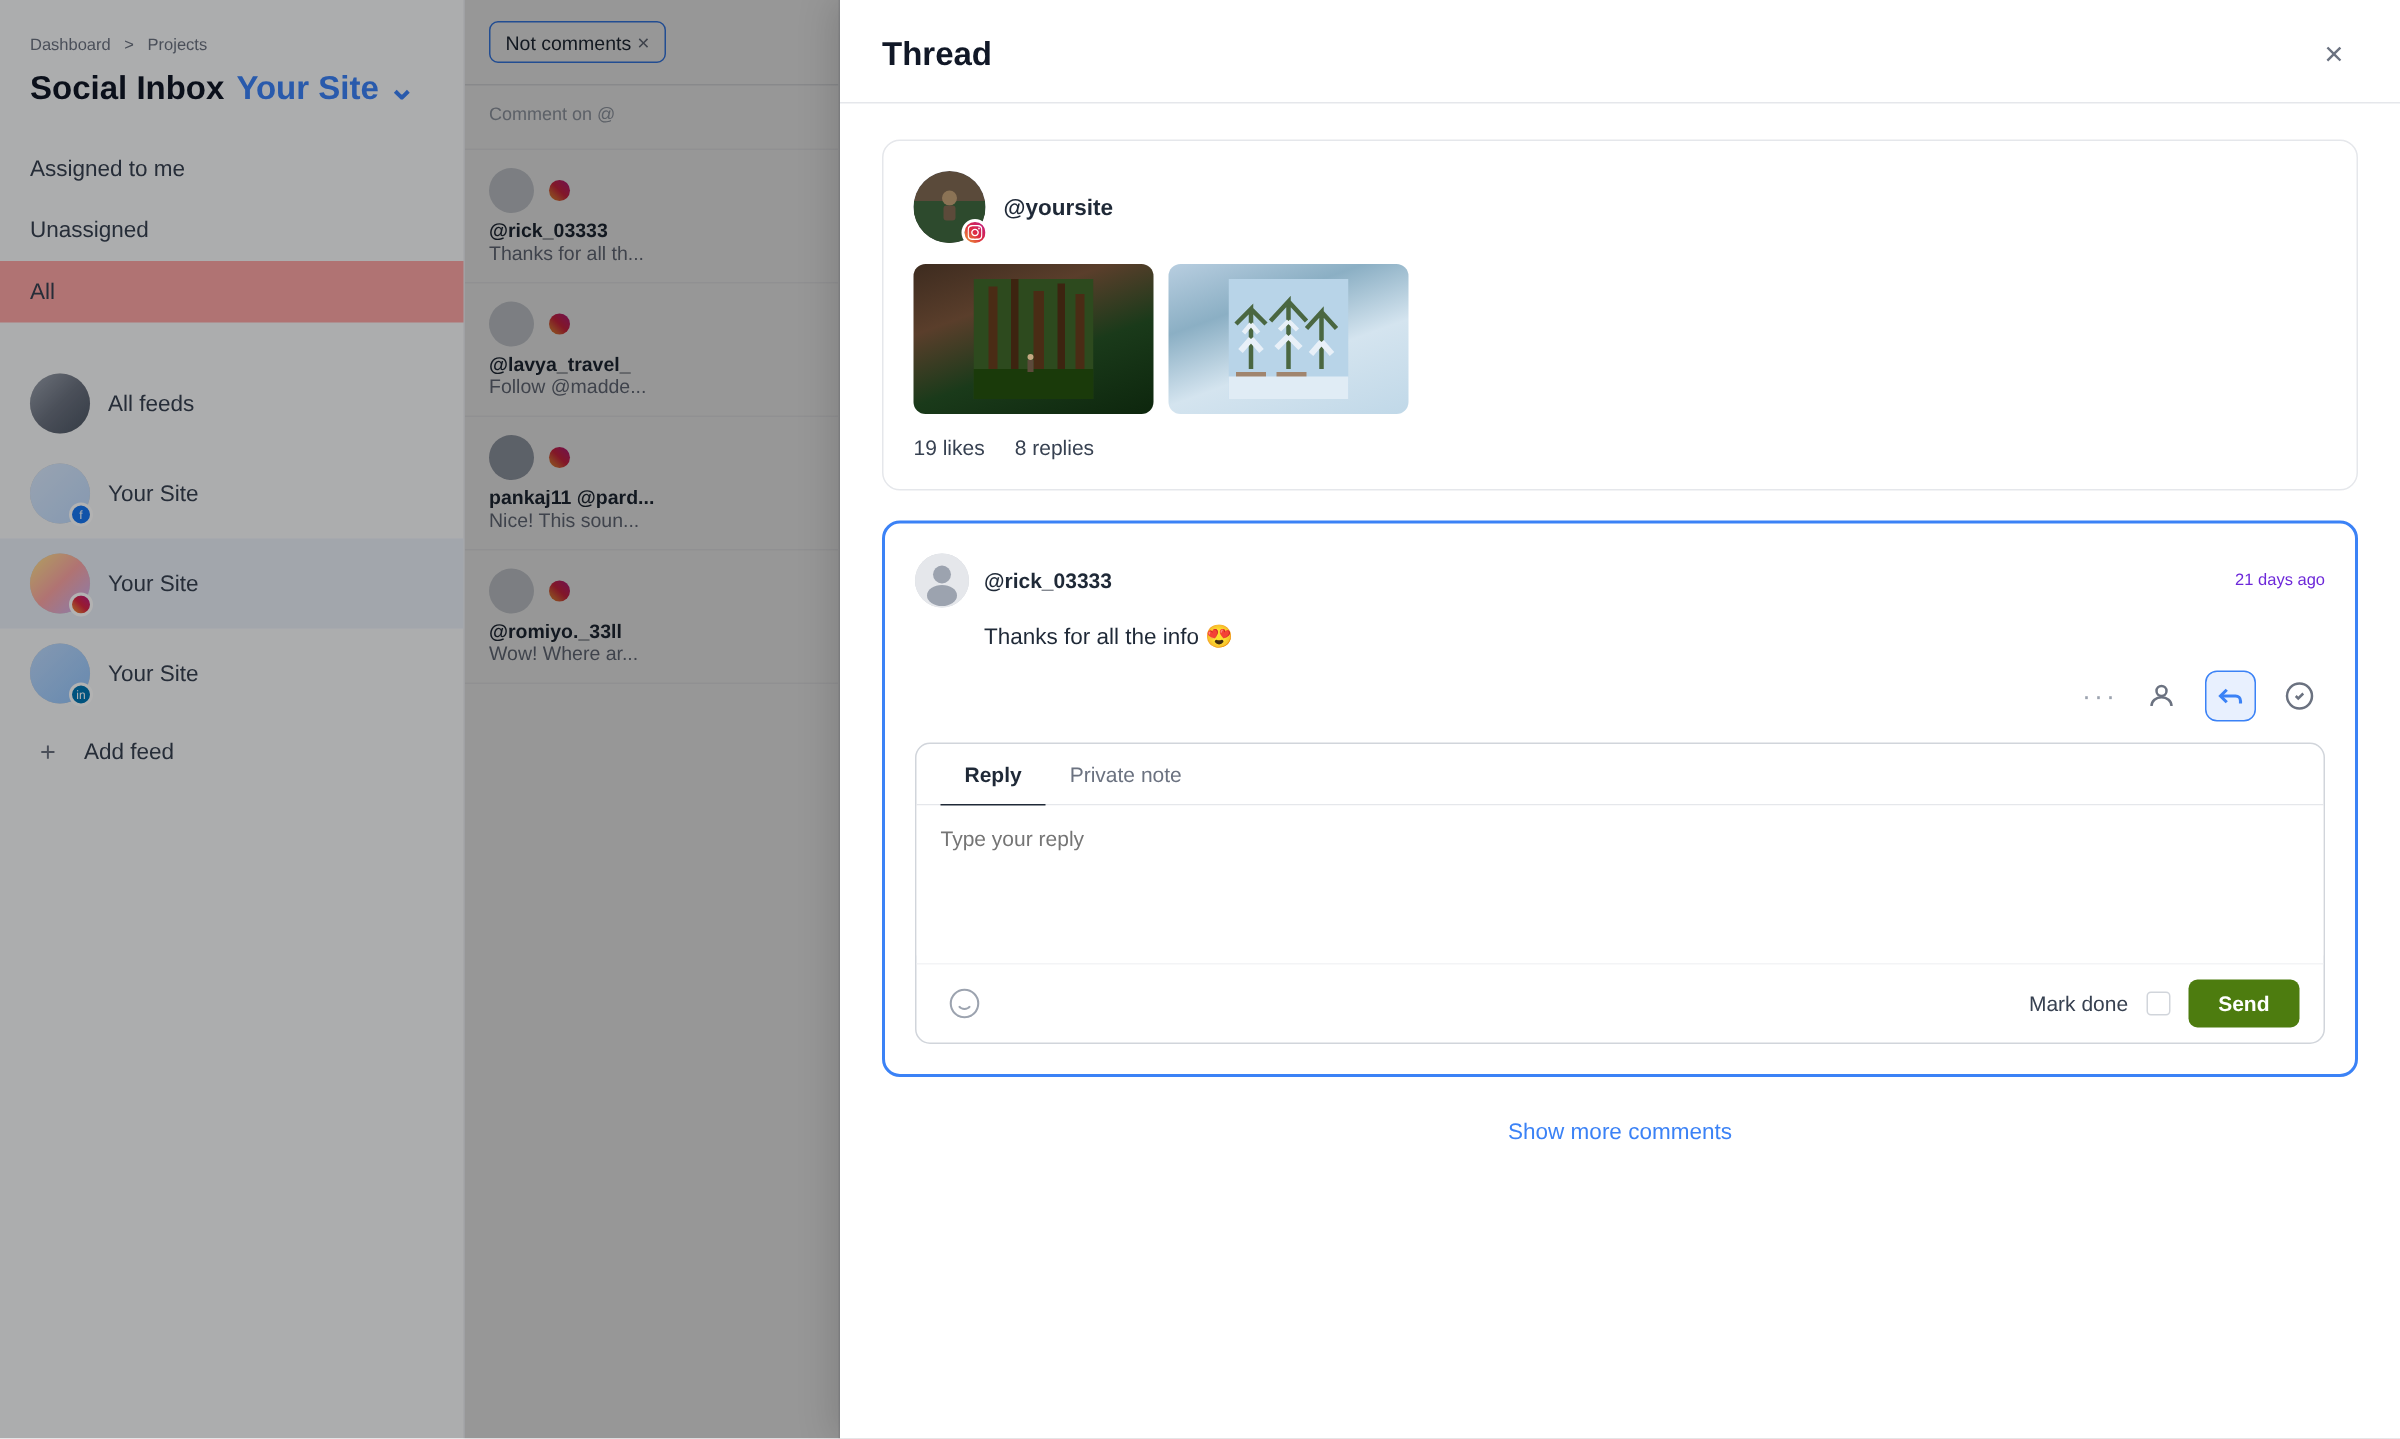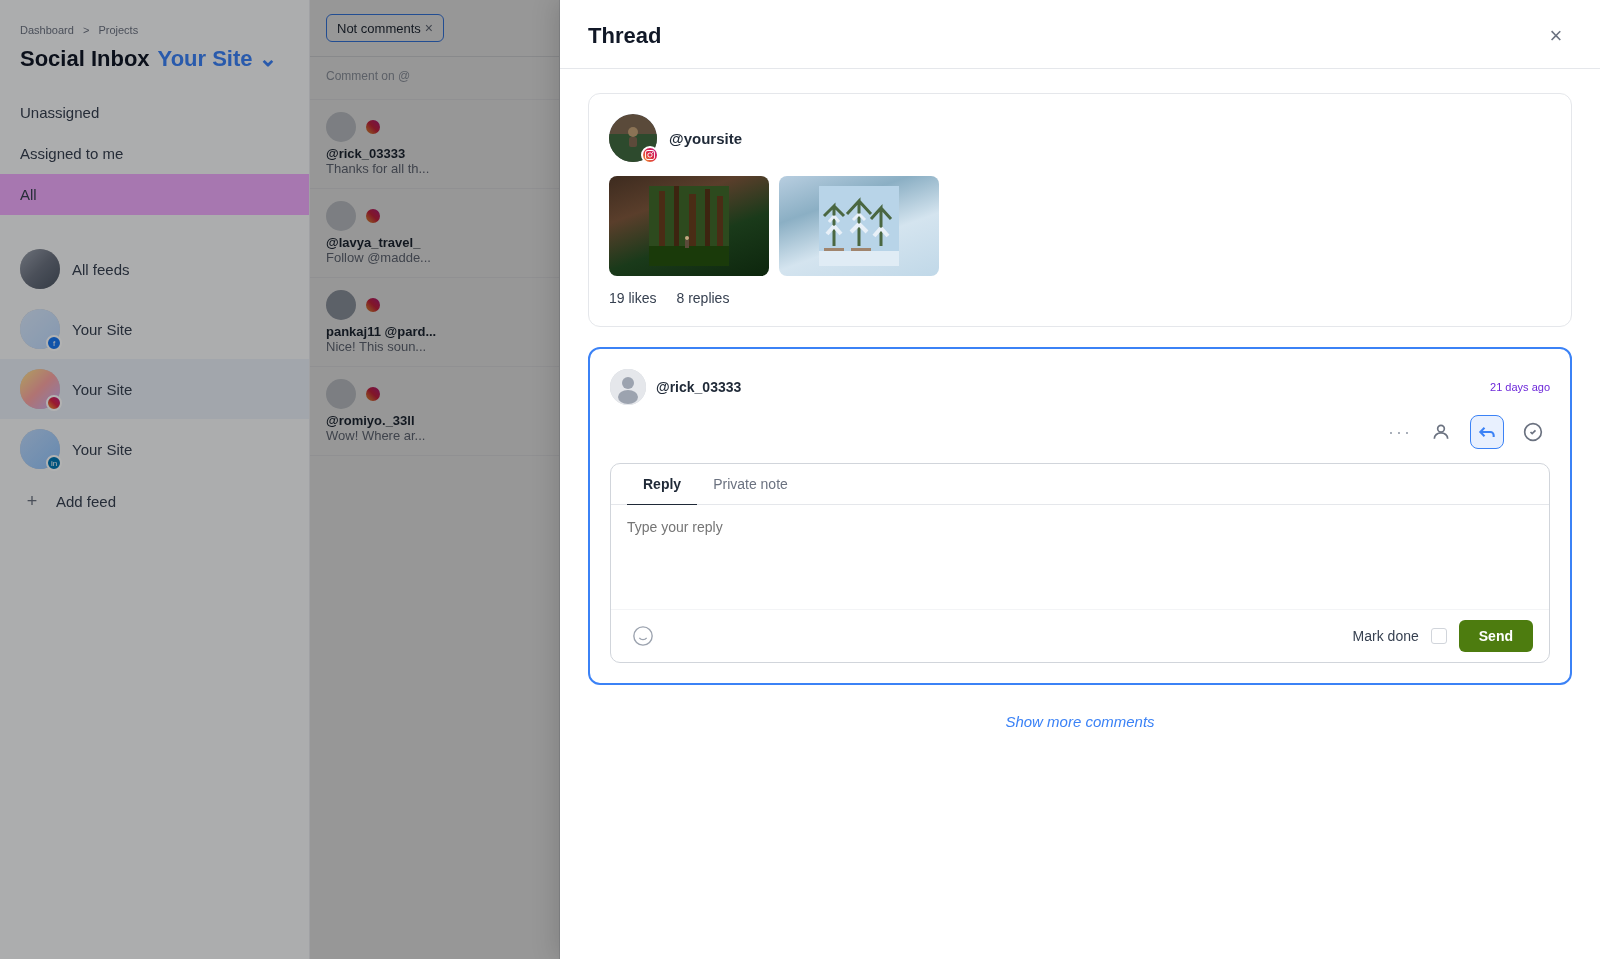--- a/index.html
+++ b/index.html
@@ -26,21 +26,21 @@
       display: flex; align-items: center; gap: 8px;
     }
     .page-title .site-name { color: #3b82f6; font-weight: 700; }
 
     .sidebar-nav { padding: 8px 0; }
     .sidebar-nav-item {
       padding: 12px 20px;
       font-size: 15px; color: #374151; cursor: pointer;
       border-radius: 0;
     }
-    .sidebar-nav-item.active { background: #f0abfc; font-weight: 500; }
+    .sidebar-nav-item.active { background: #fca5a5; font-weight: 500; }
 
     .sidebar-feeds { padding: 16px 0 0; }
     .sidebar-feed-item {
       display: flex; align-items: center; gap: 12px;
       padding: 10px 20px; cursor: pointer; font-size: 15px; color: #374151;
     }
     .sidebar-feed-item.active { background: #e8eef7; }
     .feed-avatar {
       width: 40px; height: 40px; border-radius: 50%; background: #ccc;
       position: relative; flex-shrink: 0;
@@ -244,21 +244,21 @@
       border-radius: 3px; background: #fff; cursor: pointer;
     }
     .send-btn {
       padding: 8px 20px; background: #4d7c0f;
       color: #fff; border: none; border-radius: 6px;
       font-size: 14px; font-weight: 600; cursor: pointer;
     }
 
     .show-more-comments {
       font-size: 15px; color: #3b82f6; font-weight: 500;
-      cursor: pointer; text-align: center; padding: 8px 0; font-style: italic;
+      cursor: pointer; text-align: center; padding: 8px 0;
     }
 
     
     .avatar-all-feeds {
       background: linear-gradient(135deg, #9ca3af 0%, #6b7280 50%, #4b5563 100%);
       width: 40px; height: 40px; border-radius: 50%;
       display: flex; align-items: center; justify-content: center;
       overflow: hidden;
     }
     .avatar-fb {
@@ -288,24 +288,24 @@
       <span>Social Inbox</span>
       <span class="site-name">
         <span>Your Site</span>
         <span>⌄</span>
       </span>
     </div>
   </div>
 
   <div class="sidebar-nav">
     <div class="sidebar-nav-item">
+      <span>Assigned to me</span>
+    </div>
+    <div class="sidebar-nav-item">
       <span>Unassigned</span>
-    </div>
-    <div class="sidebar-nav-item">
-      <span>Assigned to me</span>
     </div>
     <div class="sidebar-nav-item active">
       <span>All</span>
     </div>
   </div>
 
   <div class="sidebar-feeds">
 
     <div class="sidebar-feed-item">
       <div class="feed-avatar">
@@ -476,20 +476,21 @@
               <circle cx="18" cy="18" r="18" fill="#e5e7eb"></circle>
               <circle cx="18" cy="14" r="6" fill="#9ca3af"></circle>
               <ellipse cx="18" cy="28" rx="10" ry="7" fill="#9ca3af"></ellipse>
             </svg>
           </div>
           <span class="comment-username">@rick_03333</span>
         </div>
         <span class="comment-time">21 days ago</span>
       </div>
 
+      <div class="comment-body">Thanks for all the info 😍</div>
 
       <div class="comment-actions">
         <span class="action-dots">···</span>
         <button class="action-btn">
 
           <svg width="20" height="20" viewBox="0 0 24 24" fill="none" stroke="#6b7280" stroke-width="2">
             <circle cx="12" cy="8" r="4"></circle>
             <path d="M4 20c0-4 3.6-7 8-7s8 3 8 7"></path>
           </svg>
         </button>

